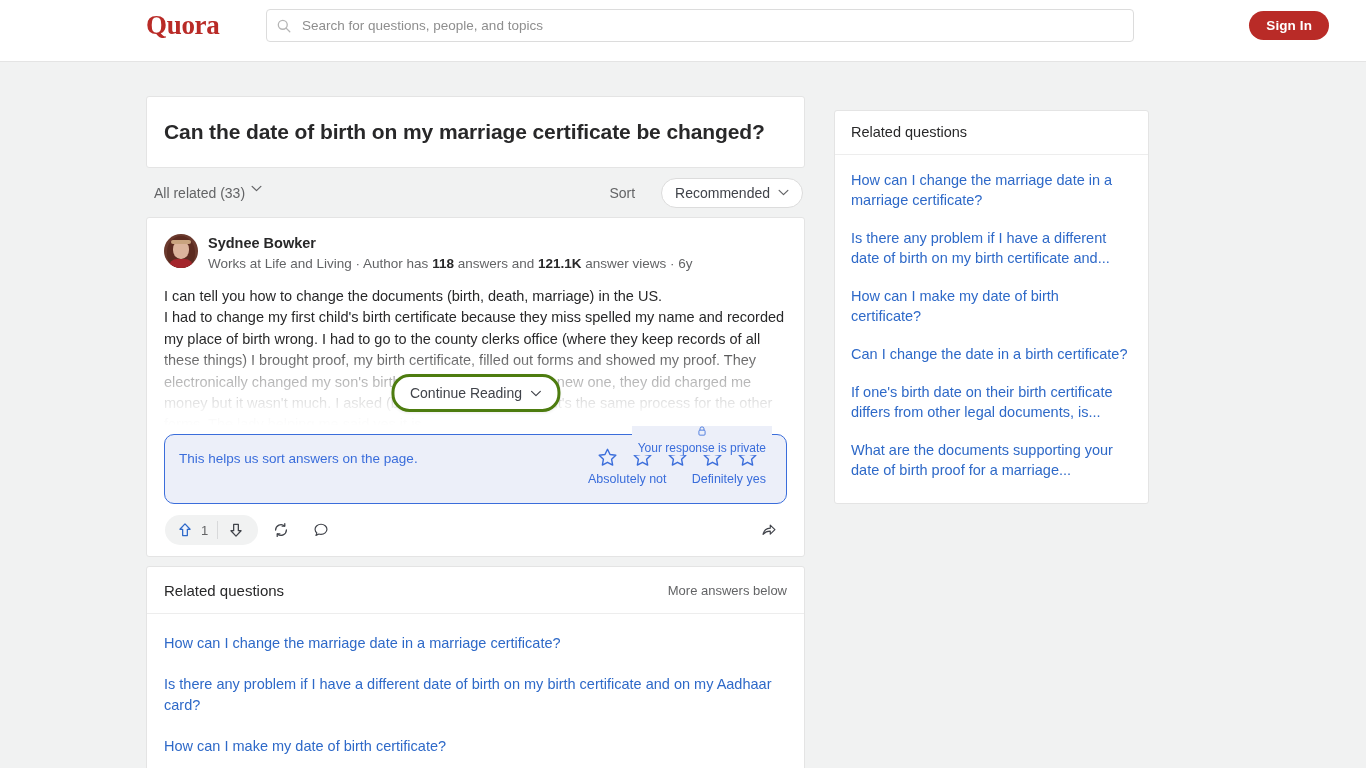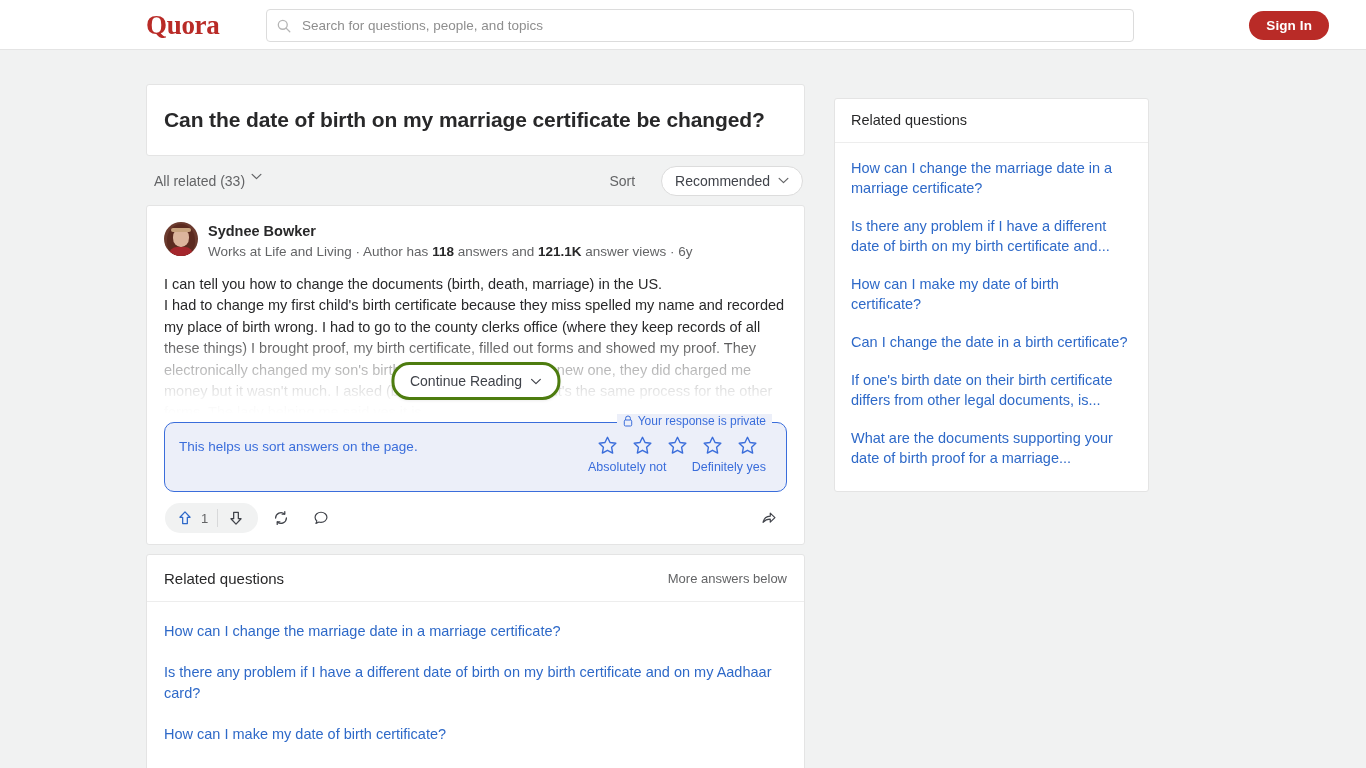--- a/index.html
+++ b/index.html
@@ -8,21 +8,21 @@
     width: 1366px; height: 768px;
     overflow: hidden;
     background: #f1f2f2;
     font-family: "Liberation Sans", sans-serif;
     -webkit-font-smoothing: antialiased;
   }
 
   
   .header {
     position: relative;
-    height: 50px;
+    height: 62px;
     background: #ffffff;
     border-bottom: 1px solid #e4e4e4;
     display: flex;
     align-items: center;
   }
   .logo {
     position: absolute;
     left: 146px;
     top: 9px;
     color: #b92b27;
@@ -213,20 +213,21 @@
   .rating-private {
     position: absolute;
     right: 14px;
     top: -9px;
     background: #eceff9;
     padding: 0 6px;
     display: flex; align-items: center; gap: 5px;
     font-size: 12px;
     color: #3a6ddb;
     line-height: 14px;
+    flex-direction: column;
   }
   .lock-icon { width: 10px; height: 12px; flex: 0 0 10px; }
   .rating-left .rt-title {
     font-size: 14.5px; font-weight: bold; color: #2b5fd0; line-height: 20px;
   }
   .rating-left .rt-sub {
     font-size: 13.5px; color: #3a6ddb; line-height: 19px; margin-top: 2px;
   }
   .rating-right { text-align: center; padding-right: 6px; }
   .stars { display: flex; gap: 14px; align-items: center; justify-content: center; }

